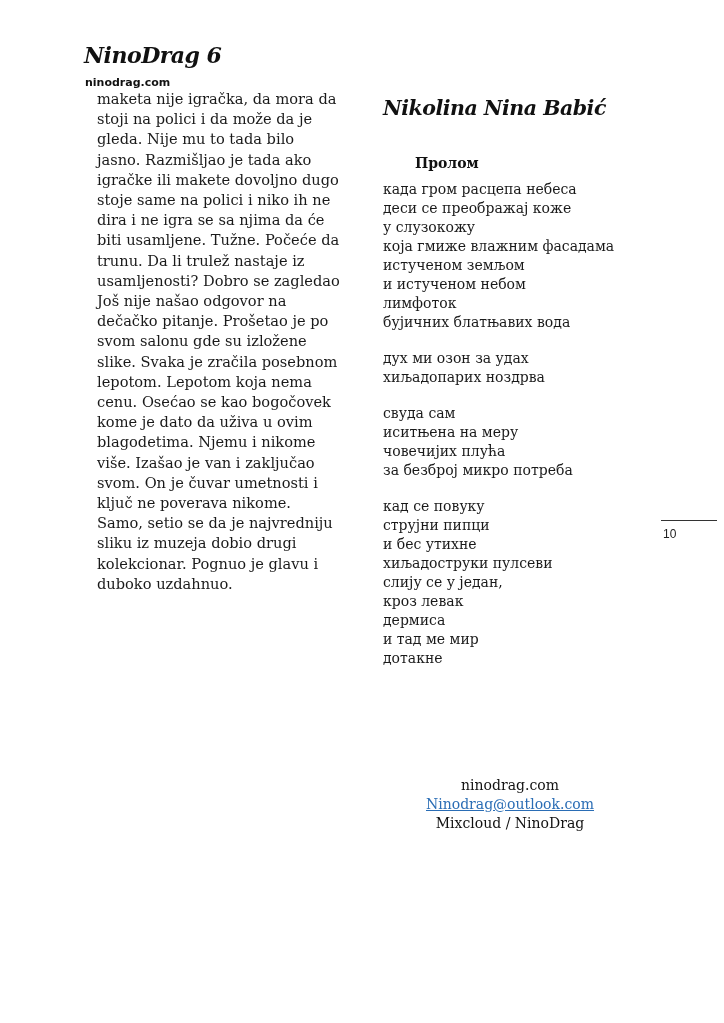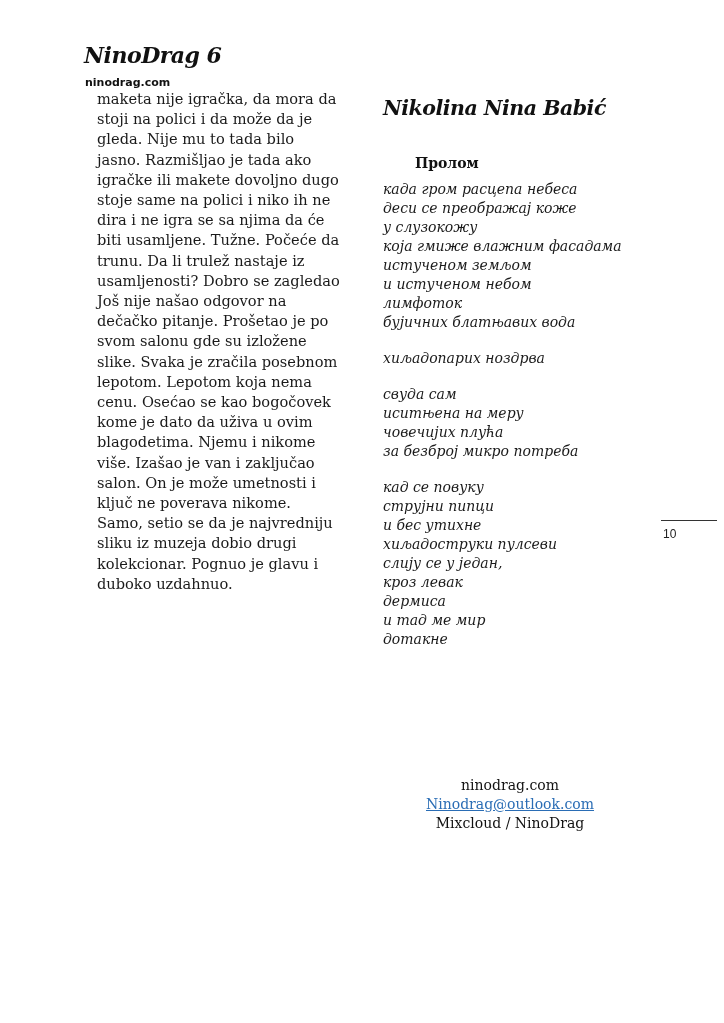--- a/index.html
+++ b/index.html
@@ -4,21 +4,21 @@
 <style>
   html, body { margin: 0; padding: 0; background: #ffffff; }
   body { width: 724px; height: 1023px; position: relative; overflow: hidden; color: #111; }
   .brand { position: absolute; left: 84px; top: 42px; font-family: "DejaVu Serif", serif; font-style: italic; font-weight: bold; font-size: 22px; letter-spacing: -0.5px; color: #111; }
   .brand-url { position: absolute; left: 85px; top: 76px; font-family: "DejaVu Sans", sans-serif; font-weight: bold; font-size: 11px; color: #111; }
   .left-col { position: absolute; left: 85px; top: 89px; width: 270px; font-family: "DejaVu Serif", serif; font-size: 14.6px; line-height: 20.2px; color: #1a1a1a; }
   .left-col .line { display: block; white-space: nowrap; margin-left: 12px; }
   .author { position: absolute; left: 383px; top: 96px; font-family: "DejaVu Serif", serif; font-style: italic; font-weight: bold; font-size: 20.5px; letter-spacing: -0.5px; color: #111; }
   .poem-title { position: absolute; left: 383px; top: 155px; font-family: "DejaVu Serif", serif; font-weight: bold; font-size: 14px; color: #111; margin-left: 32px; }
   .poem { position: absolute; left: 383px; top: 180px; font-family: "DejaVu Serif", serif; font-size: 14px; line-height: 19px; color: #1a1a1a; }
-  .poem .stanza { margin-bottom: 17px; font-style: italic; }
+  .poem .stanza { margin-bottom: 17px; }
   .poem .line { display: block; white-space: nowrap; }
   .page-num { position: absolute; left: 663px; top: 527px; font-family: "Liberation Sans", sans-serif; font-size: 12px; color: #222; }
   .page-rule { position: absolute; left: 661px; top: 520px; width: 56px; height: 0; border-top: 1.5px solid #333; }
   .footer { position: absolute; left: 410px; top: 776px; width: 200px; text-align: center; font-family: "DejaVu Serif", serif; font-size: 14px; line-height: 19px; color: #111; }
   .footer a { color: #2a6db5; text-decoration: underline; display: block; }
   .footer span { display: block; }
 </style>
 </head>
 <body>
 
@@ -38,21 +38,21 @@
     <span class="line">usamljenosti? Dobro se zagledao</span>
     <span class="line">Još nije našao odgovor na</span>
     <span class="line">dečačko pitanje. Prošetao je po</span>
     <span class="line">svom salonu gde su izložene</span>
     <span class="line">slike. Svaka je zračila posebnom</span>
     <span class="line">lepotom. Lepotom koja nema</span>
     <span class="line">cenu. Osećao se kao bogočovek</span>
     <span class="line">kome je dato da uživa u ovim</span>
     <span class="line">blagodetima. Njemu i nikome</span>
     <span class="line">više. Izašao je van i zaključao</span>
-    <span class="line">salon. On je može umetnosti i</span>
+    <span class="line">svom. On je čuvar umetnosti i</span>
     <span class="line">ključ ne poverava nikome.</span>
     <span class="line">Samo, setio se da je najvredniju</span>
     <span class="line">sliku iz muzeja dobio drugi</span>
     <span class="line">kolekcionar. Pognuo je glavu i</span>
     <span class="line">duboko uzdahnuo.</span>
   </div>
 
 <div class="author">Nikolina Nina Babić</div>
 <div class="poem-title">Пролом</div>
 <div class="poem" id="poem">
@@ -60,20 +60,21 @@
       <span class="line">када гром расцепа небеса</span>
       <span class="line">деси се преображај коже</span>
       <span class="line">у слузокожу</span>
       <span class="line">која гмиже влажним фасадама</span>
       <span class="line">истученом земљом</span>
       <span class="line">и истученом небом</span>
       <span class="line">лимфоток</span>
       <span class="line">бујичних блатњавих вода</span>
     </div>
     <div class="stanza">
+      <span class="line">дух ми озон за удах</span>
       <span class="line">хиљадопарих ноздрва</span>
     </div>
     <div class="stanza">
       <span class="line">свуда сам</span>
       <span class="line">иситњена на меру</span>
       <span class="line">човечијих плућа</span>
       <span class="line">за безброј микро потреба</span>
     </div>
     <div class="stanza">
       <span class="line">кад се повуку</span>

